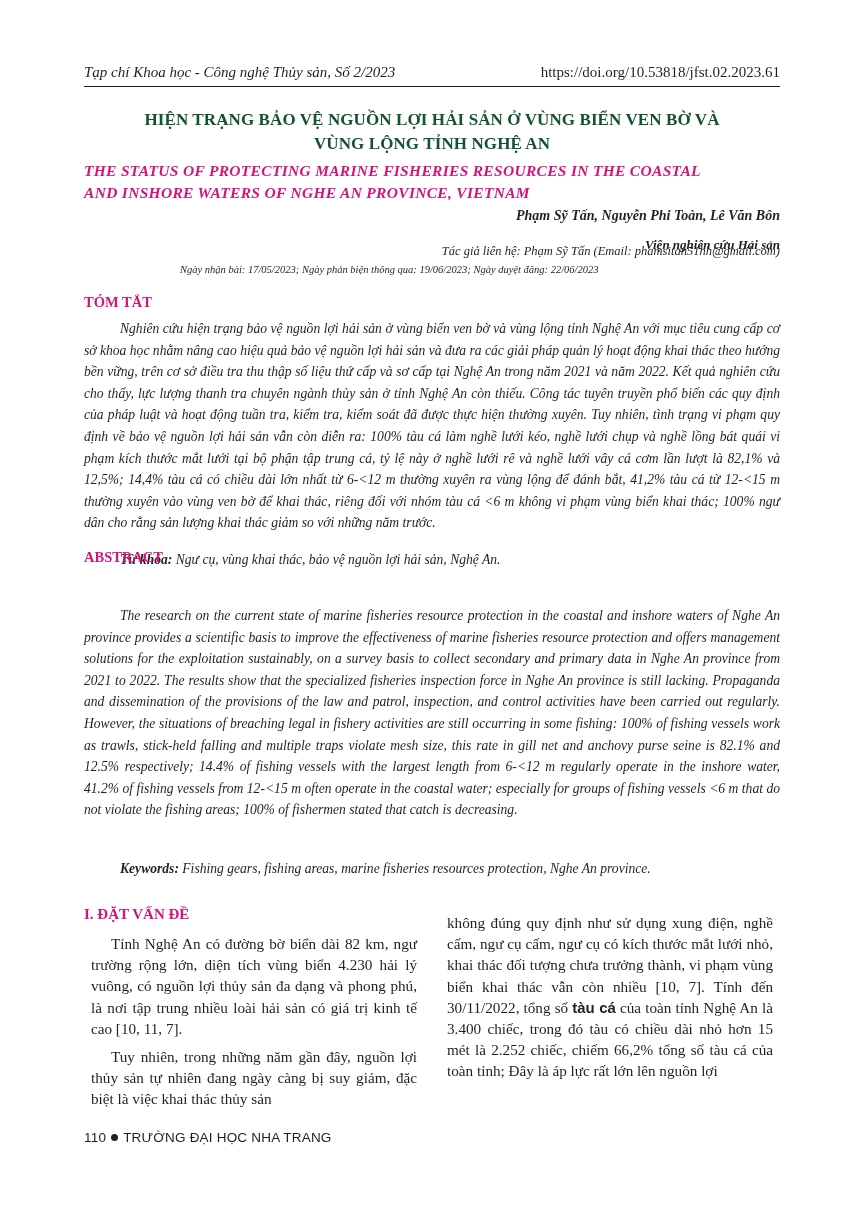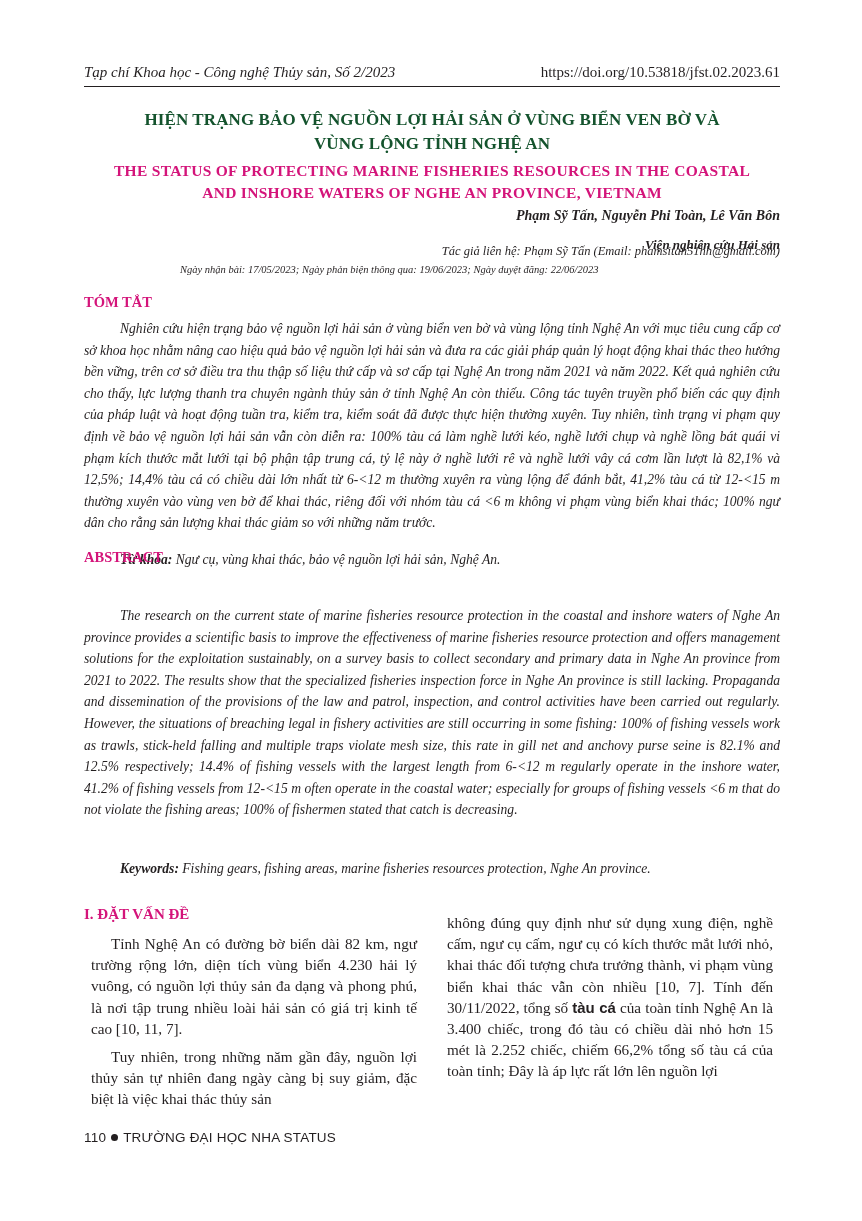--- a/index.html
+++ b/index.html
@@ -11,22 +11,22 @@
     font-family: "Liberation Serif", serif; font-size: 15px; text-align: right;
   }
   .running-header .journal { position: absolute; left: 0; top: 2px; font-style: italic; }
   .running-header .doi { position: absolute; right: 0; top: 2px; }
   .title-vn {
     position: absolute; top: 108px; left: 0; width: 696px; text-align: center;
     font-family: "Liberation Serif", serif; font-weight: bold; font-size: 17px; line-height: 24px;
     color: #14532d; letter-spacing: 0.1px;
   }
   .title-en {
-    position: absolute; top: 160px; left: 0; width: 696px; text-align: center;
-    font-family: "Liberation Serif", serif; font-weight: bold; font-size: 15.5px; line-height: 22px;
+    position: absolute; top: 160px; left: 0; width: 696px; text-align: left;
+    font-family: "Liberation Serif", serif; font-weight: bold; font-style: italic; font-size: 15.5px; line-height: 22px;
     color: #d4147a; letter-spacing: 0.3px;
   }
   .authors {
     position: absolute; top: 206px; right: 0; text-align: right;
     font-family: "Liberation Serif", serif; font-weight: bold; font-style: italic; font-size: 14px; line-height: 20px;
   }
   .affil {
     position: absolute; top: 225px; right: 0; text-align: right;
     font-family: "Liberation Serif", serif; font-weight: bold; font-style: italic; font-size: 13px; margin-top: 12px;
   }
@@ -103,16 +103,16 @@
   <div class="col" style="left:0; top:926px;">
     <p>Tỉnh Nghệ An có đường bờ biển dài 82 km, ngư trường rộng lớn, diện tích vùng biển 4.230 hải lý vuông, có nguồn lợi thủy sản đa dạng và phong phú, là nơi tập trung nhiều loài hải sản có giá trị kinh tế cao [10, 11, 7].</p>
     <p>Tuy nhiên, trong những năm gần đây, nguồn lợi thủy sản tự nhiên đang ngày càng bị suy giảm, đặc biệt là việc khai thác thủy sản</p>
   </div>
 
   <div class="col" style="left:356px; top:905px;">
     <p class="noindent"><span>không đúng quy định như sử dụng xung điện, nghề cấm, ngư cụ cấm, ngư cụ có kích thước mắt lưới nhỏ, khai thác đối tượng chưa trưởng thành, vi phạm vùng biển khai thác vẫn còn nhiều [10, 7]. Tính đến 30/11/2022, tổng số </span><span class="bold-term">tàu cá</span><span> của toàn tỉnh Nghệ An là 3.400 chiếc, trong đó tàu có chiều dài nhỏ hơn 15 mét là 2.252 chiếc, chiếm 66,2% tổng số tàu cá của toàn tỉnh; Đây là áp lực rất lớn lên nguồn lợi</span></p>
   </div>
 
   <div class="footer">
-    <span>110</span><span class="bullet"></span><span>TRƯỜNG ĐẠI HỌC NHA STATUS</span>
+    <span>110</span><span class="bullet"></span><span>TRƯỜNG ĐẠI HỌC NHA TRANG</span>
   </div>
 
 </div>
 
 </body></html>

